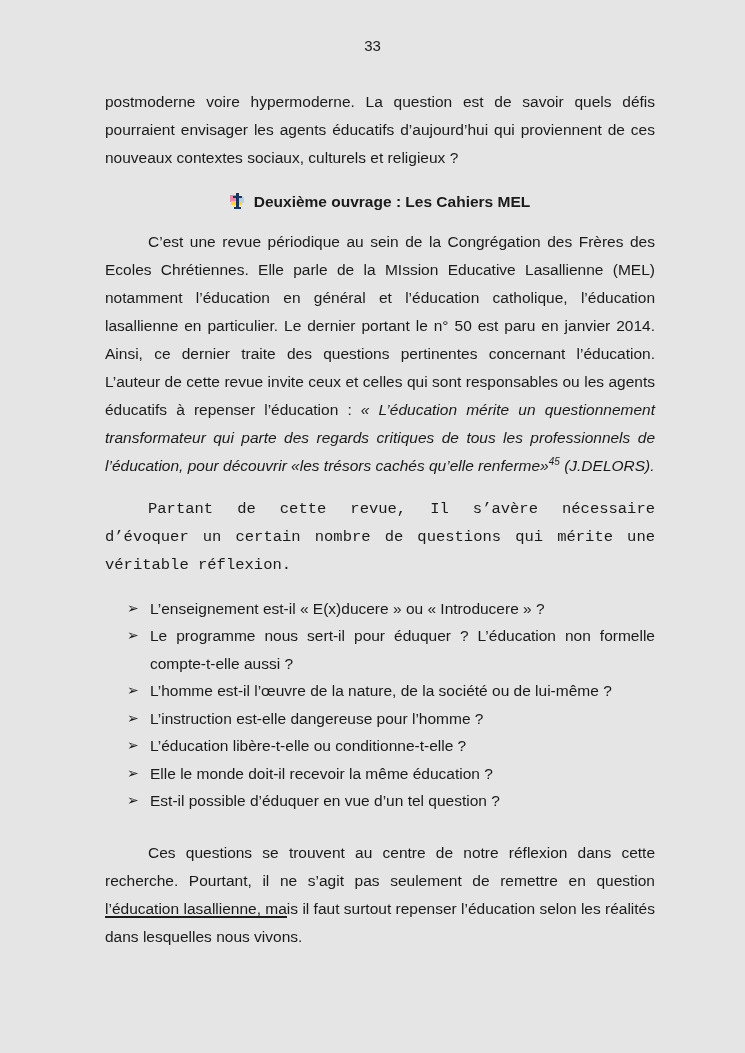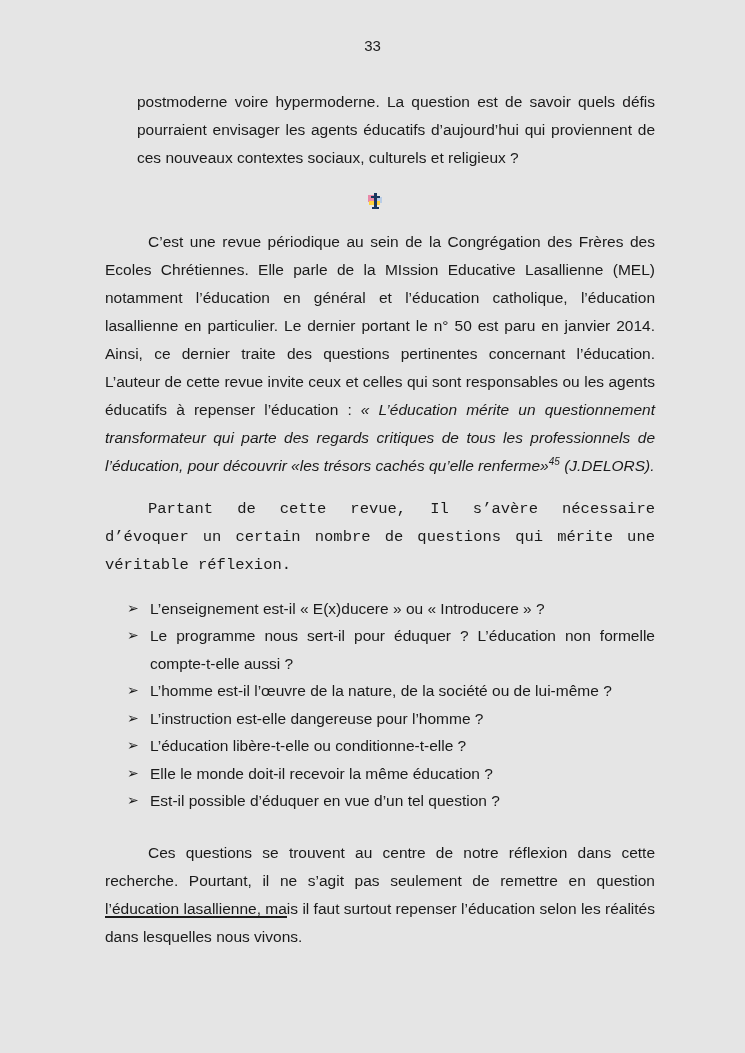--- a/index.html
+++ b/index.html
@@ -18,21 +18,21 @@
     font-size:15px;
     line-height:20px;
   }
   .content{margin-left:105px;margin-right:90px;}
   .para{
     font-size:15.5px;
     line-height:28px;
     text-align:justify;
   }
   .para.indent{text-indent:43px;}
-  .p1{margin-top:32px;margin-left:32px;}
+  .p1{margin-top:32px;}
   .p2{margin-top:12px;}
   .p3{margin-top:9px;font-family:Liberation Mono, monospace;}
   .p4{margin-top:24px;}
   .heading{
     margin-top:8px;
     text-align:center;
     font-size:15.5px;
     font-weight:bold;
     line-height:28px;
     white-space:nowrap;
@@ -105,21 +105,21 @@
     <p class="para p1">postmoderne voire hypermoderne. La question est de savoir quels défis pourraient envisager les agents éducatifs d’aujourd’hui qui proviennent de ces nouveaux contextes sociaux, culturels et religieux ?</p>
 
     <div class="heading">
       <span class="hicon">
         <i class="ic-pink" style="background: rgb(233, 137, 169);"></i>
         <i class="ic-blue" style="background: rgb(185, 205, 230);"></i>
         <i class="ic-yellow" style="background: rgb(253, 210, 62);"></i>
         <i class="ic-stem" style="background: rgb(23, 54, 93);"></i>
         <i class="ic-cross" style="background: rgb(23, 54, 93);"></i>
         <i class="ic-base" style="background: rgb(23, 54, 93);"></i>
-      </span>
+      </span><span>Deuxième ouvrage : Les Cahiers MEL</span>
     </div>
 
     <p class="para indent p2"><span>C’est une revue périodique au sein de la Congrégation des Frères des Ecoles Chrétiennes. Elle parle de la MIssion Educative Lasallienne (MEL) notamment l’éducation en général et l’éducation catholique, l’éducation lasallienne en particulier. Le dernier portant le n° 50 est paru en janvier 2014. Ainsi, ce dernier traite des questions pertinentes concernant l’éducation. L’auteur de cette revue invite ceux et celles qui sont responsables ou les agents éducatifs à repenser l’éducation : </span><span class="ital">« L’éducation mérite un questionnement transformateur qui parte des regards critiques de tous les professionnels de l’éducation, pour découvrir «les trésors cachés qu’elle renferme»</span><sup class="fnref">45</sup><span class="ital"> (J.DELORS).</span></p>
 
     <p class="para indent p3">Partant de cette revue, Il s’avère nécessaire d’évoquer un certain nombre de questions qui mérite une véritable réflexion.</p>
 
     <div class="blist">
       <div class="bitem"><span class="bullet">➢</span><span>L’enseignement est-il « E(x)ducere » ou « Introducere » ?</span></div>
       <div class="bitem"><span class="bullet">➢</span><span>Le programme nous sert-il pour éduquer ? L’éducation non formelle compte-t-elle aussi ?</span></div>
       <div class="bitem"><span class="bullet">➢</span><span>L’homme est-il l’œuvre de la nature, de la société ou de lui-même ?</span></div>

